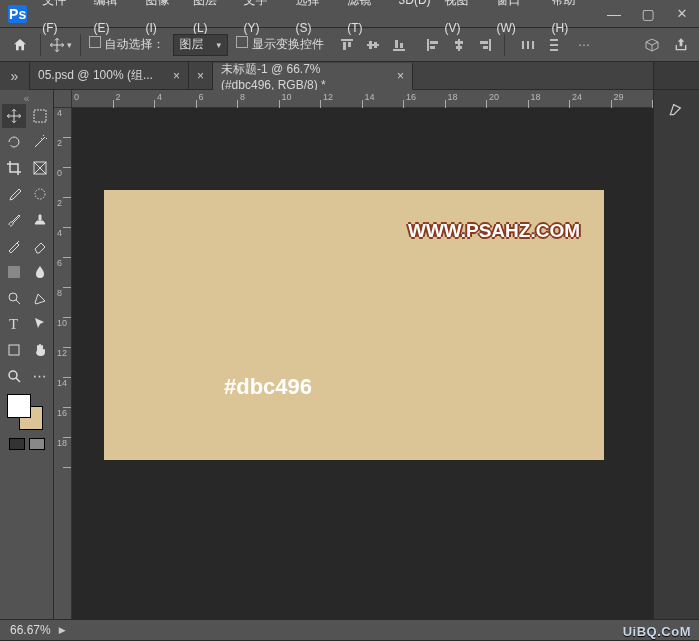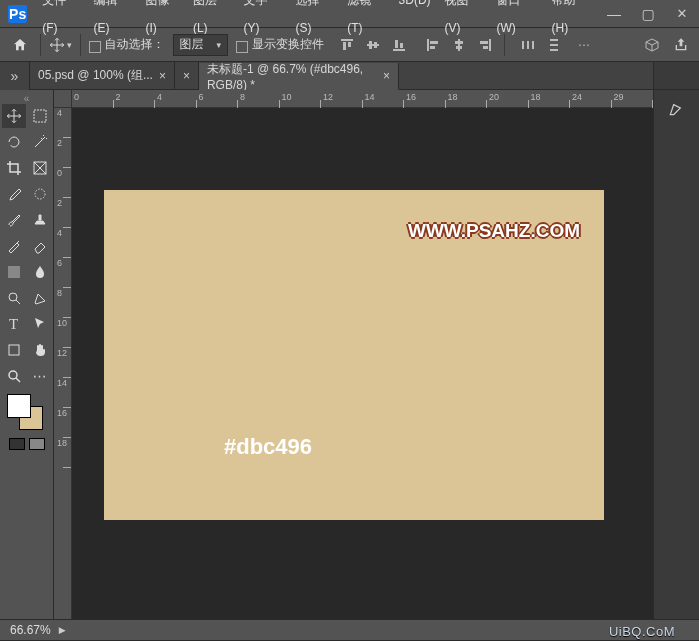--- a/index.html
+++ b/index.html
@@ -13,34 +13,34 @@
   .win-controls { margin-left:auto; display:flex; }
   .win-btn { width:34px; height:28px; display:flex; align-items:center; justify-content:center; color:#ccc; font-size:14px; }
   .win-btn.close { font-size:13px; }
 
   
   .options { height: 34px; background: #535353; display:flex; align-items:center; padding: 0 8px; gap: 8px; border-bottom: 1px solid #2a2a2a; }
   .opt-home { width:24px; height:24px; display:flex; align-items:center; justify-content:center; color:#ddd; font-size:14px; }
   .opt-sep { width:1px; height:22px; background:#3a3a3a; }
   .opt-move { display:flex; align-items:center; gap:2px; }
   .chk { width:12px; height:12px; border:1px solid #aaa; background:#535353; display:inline-block; }
-  .opt-lbl { display:flex; align-items:flex-end; gap:4px; }
+  .opt-lbl { display:flex; align-items:flex-start; gap:4px; }
   .opt-dd { display:flex; align-items:center; gap:13px; background:#3e3e3e; border:1px solid #2c2c2c; padding:2px 6px; height:22px; }
   .chev { font-size:9px; color:#ccc; }
   .align-group { display:flex; gap:4px; margin-left:4px; }
   .align-ic { width:22px; height:22px; display:flex; align-items:center; justify-content:center; color:#bbb; }
   .more-ic { width:22px; height:22px; display:flex; align-items:center; justify-content:center; color:#bbb; }
   .spacer { flex:1; }
   .share-ic { width:20px; height:20px; display:flex; align-items:center; justify-content:center; color:#ccc; }
 
   
   .tabarea { display:flex; }
   .tabgutter-left { width:30px; height:28px; display:flex; align-items:center; justify-content:center; background:#424242; border-right:1px solid #2a2a2a; color:#ccc; font-size:14px; }
   .tabs { flex:1; display:flex; height:28px; background:#424242; align-items:stretch; border-bottom:1px solid #2a2a2a; }
-  .tab { display:flex; align-items:center; padding:0 8px; gap:6px; border-right:1px solid #2a2a2a; color:#d6d6d6; max-width:200px; }
+  .tab { display:flex; align-items:center; padding:0 8px; gap:20px; border-right:1px solid #2a2a2a; color:#d6d6d6; max-width:200px; }
   .tab .tclose { color:#ccc; font-size:12px; }
   .tab.active { background:#535353; border-bottom:1px solid #535353; position:relative; top:1px; }
   .tabgutter-right { width:46px; height:28px; background:#3a3a3a; display:flex; align-items:center; justify-content:center; border-bottom:1px solid #2a2a2a; border-left:1px solid #2a2a2a; }
 
   
   .workspace { display:flex; height: calc(100% - 28px - 34px - 28px - 22px); }
   .tools { width:54px; background:#535353; border-right:1px solid #2a2a2a; display:flex; flex-direction:column; align-items:center; padding-top:2px; }
   .tool-chev { height:12px; width:100%; display:flex; align-items:center; justify-content:center; font-size:10px; color:#999; }
   .tool-grid { display:grid; grid-template-columns: 24px 24px; gap:2px; }
   .tool { width:24px; height:24px; display:flex; align-items:center; justify-content:center; color:#d6d6d6; font-size:14px; position:relative; }
@@ -59,35 +59,35 @@
   .ruler-h { position:absolute; top:0; left:18px; right:0; height:18px; background:#535353; display:flex; border-bottom:1px solid #333; }
   .ruler-h .tick { flex:1; position:relative; color:#bbb; font-size:9px; }
   .ruler-h .tick::before { content:''; position:absolute; right:0; top:10px; width:1px; height:8px; background:#aaa; }
   .ruler-h .tick span { position:absolute; left:2px; top:2px; }
   .ruler-v { position:absolute; top:18px; left:0; bottom:0; width:18px; background:#535353; border-right:1px solid #333; }
   .ruler-v .vtick { height:30px; position:relative; color:#bbb; font-size:9px; }
   .ruler-v .vtick span { position:absolute; left:3px; top:0; }
   .ruler-v .vtick::after { content:''; position:absolute; bottom:0; right:0; height:1px; width:8px; background:#aaa; }
   .corner { position:absolute; top:0; left:0; width:18px; height:18px; background:#535353; border-right:1px solid #333; border-bottom:1px solid #333; }
 
-  .canvas { position:absolute; top:100px; left:50px; width:500px; height:330px; background:#dbc496; }
+  .canvas { position:absolute; top:100px; left:50px; width:500px; height:270px; background:#dbc496; }
   .wm { position:absolute; top:30px; right:24px; font-size:19px; font-weight:bold; color:#fff;
         text-shadow: -1px 0 #8a3a1f, 1px 0 #8a3a1f, 0 -1px #8a3a1f, 0 1px #8a3a1f,
                      -2px 0 #8a3a1f, 2px 0 #8a3a1f, 0 -2px #8a3a1f, 0 2px #8a3a1f; }
   .colcode { position:absolute; bottom:60px; left:120px; font-size:22px; font-weight:bold; color:#fff; }
 
   .panel-right { width:46px; background:#3a3a3a; border-left:1px solid #2a2a2a; display:flex; flex-direction:column; align-items:center; padding-top:6px; gap:12px; }
   .panel-right .pic { width:24px; height:24px; display:flex; align-items:center; justify-content:center; color:#ccc; }
 
   
   .statusbar { height:22px; background:#535353; display:flex; align-items:center; padding:0 10px; gap:8px; border-top:1px solid #2a2a2a; border-bottom:1px solid #2a2a2a; }
   .statusbar .drop { font-size:9px; color:#ccc; }
 
   
-  .footer-wm { position:fixed; right:24px; bottom:2px; font-size:13px; font-weight:normal; color:#c9d8e8; text-shadow:0 1px 1px #000; letter-spacing:0.5px; }
+  .footer-wm { position:fixed; right:8px; bottom:2px; font-size:13px; font-weight:bold; color:#c9d8e8; text-shadow:0 1px 1px #000; letter-spacing:0.5px; }
 </style>
 </head>
 <body>
 
 <div class="titlebar">
   <div class="ps-logo">Ps</div>
   <div class="menu">
     <span>文件(F)</span>
     <span>编辑(E)</span>
     <span>图像(I)</span>

